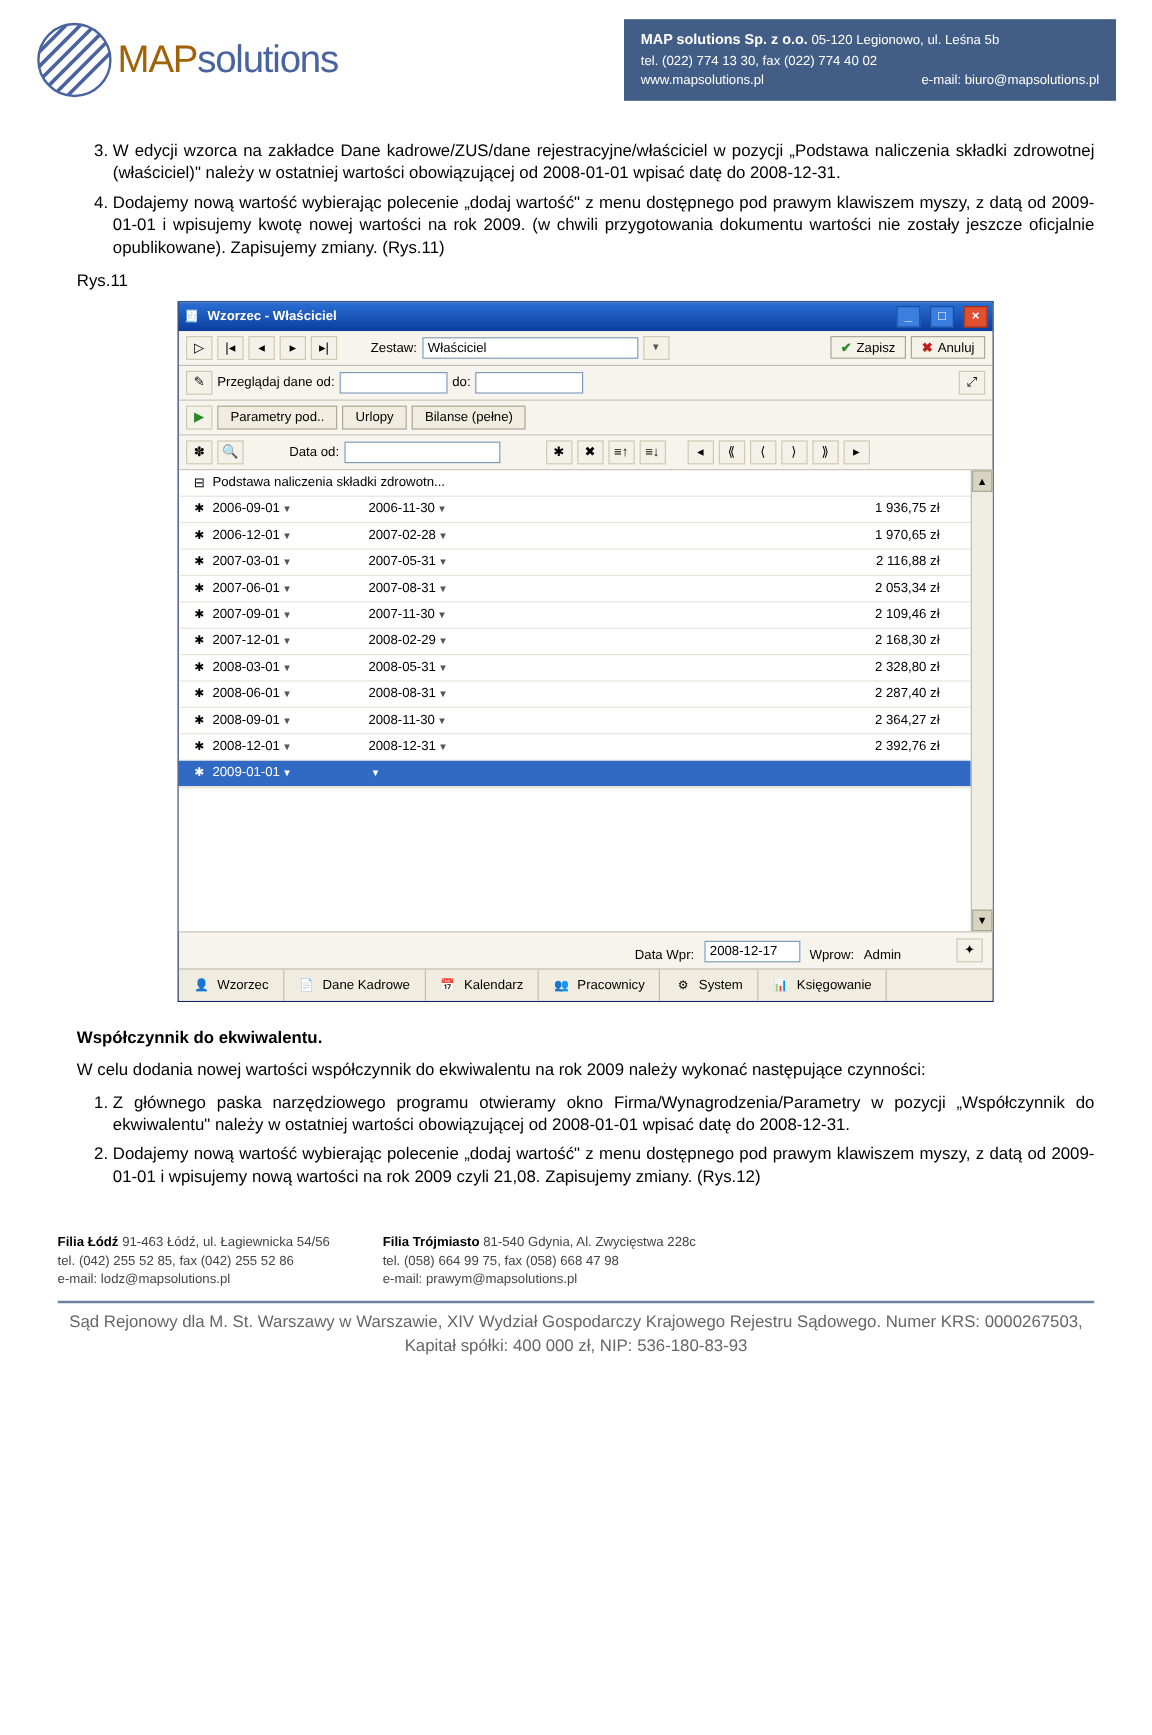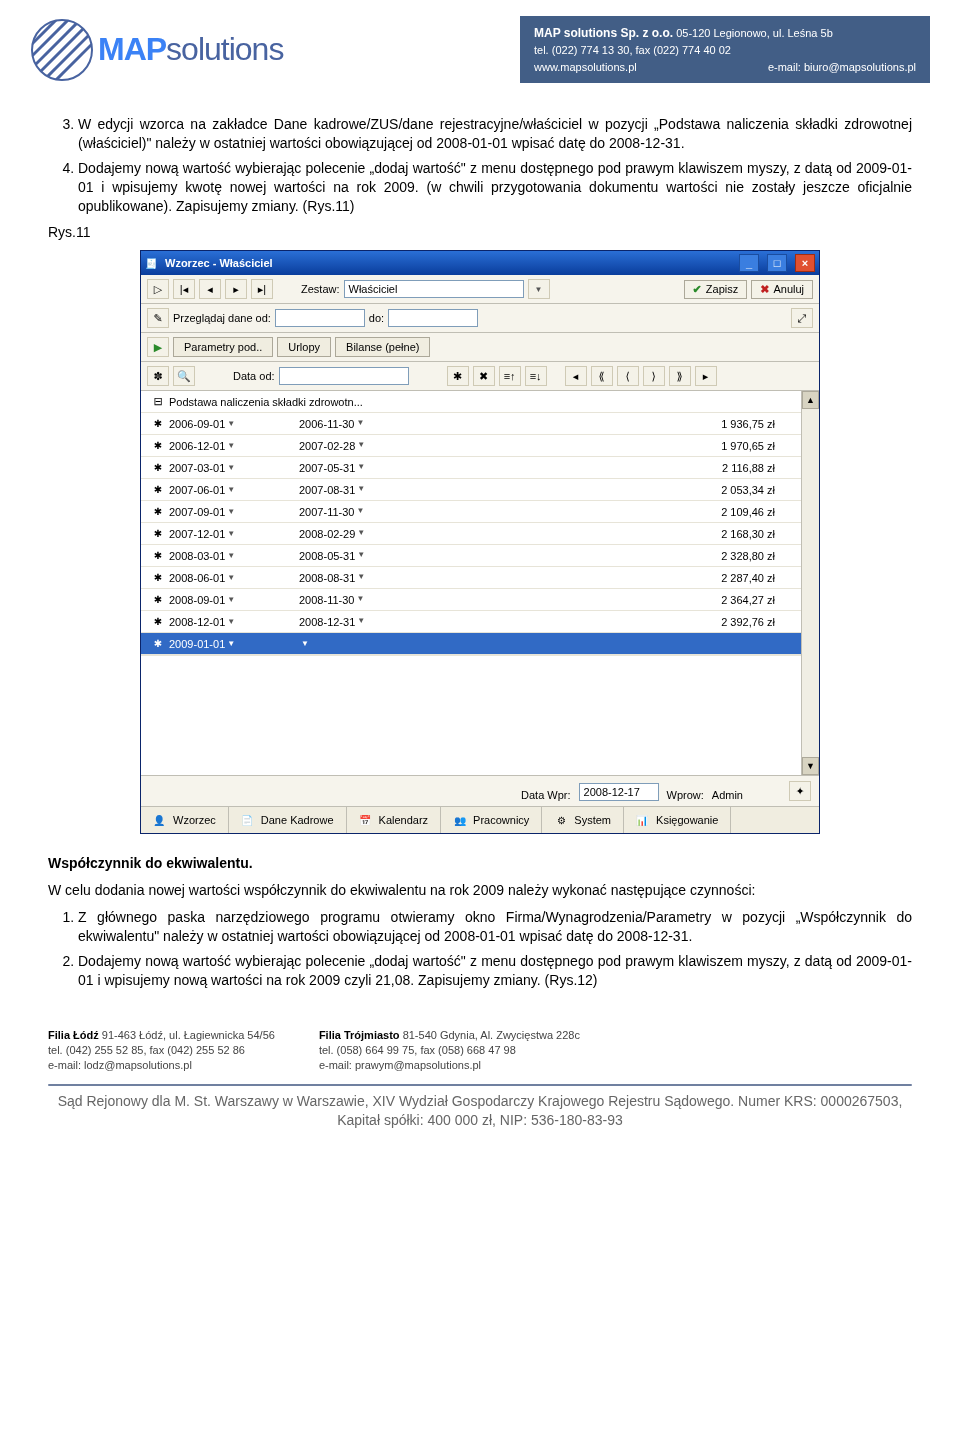--- a/index.html
+++ b/index.html
@@ -14,34 +14,34 @@
 
   
   .page-header {
     display: flex;
     justify-content: space-between;
     padding: 16px 30px 4px 30px;
   }
   .logo-block { display: flex; align-items: center; gap: 4px; }
   .logo-globe { width: 64px; height: 64px; }
   .logo-text { font-size: 32px; font-weight: 400; color: #4863A0; letter-spacing: -1px; }
-  .logo-text .accent { color: #3b82f6; font-weight: 700; }
+  .logo-text .accent { color: #a16207; font-weight: 400; }
 
   .company-card {
     background: #425e86;
     color: #fff;
     padding: 8px 14px;
     font-size: 11px;
     line-height: 1.5;
     width: 410px;
   }
   .company-card .cname { font-weight: 700; font-size: 12px; margin-top: 30px; }
 
   
-  .doc-body { padding: 28px 48px 12px 48px; }
+  .doc-body { padding: 28px 48px 12px 64px; }
   .doc-body p, .doc-body ol { margin: 0 0 8px 0; text-align: justify; line-height: 1.35; }
   .doc-body ol { padding-left: 30px; }
   .doc-body ol li { margin-bottom: 6px; }
   .caption { text-align: center; margin: 10px 0 6px 0; }
   .section-heading { font-weight: 700; margin: 18px 0 8px 0; }
 
   
   .app-window {
     width: 680px;
     margin: 0 auto 20px auto;
@@ -131,21 +131,21 @@
     align-items: center;
     padding: 2px 6px;
     border-bottom: 1px solid #e7e4d8;
     height: 22px;
     font-size: 11px;
   }
   .grid-row.header-row { font-weight: 400; }
   .grid-row.selected { background: #316ac5; color: #fff; }
   .cell-icon { width: 22px; display: flex; justify-content: center; }
   .cell-d1 { width: 130px; display:flex; align-items:center; gap:2px;}
-  .cell-d2 { width: 130px; display:flex; align-items:flex-start; gap:2px;}
+  .cell-d2 { width: 130px; display:flex; align-items:center; gap:2px;}
   .cell-val { flex: 1; text-align: right; padding-right: 20px; }
   .vscroll { width: 18px; background: #ece9d8; border-left: 1px solid #c0beb4; display:flex; flex-direction:column; }
   .vscroll .arrow { height: 18px; background: #d8d4c2; border: 1px solid #aca899; display:flex;align-items:center;justify-content:center;font-size:9px;}
   .vscroll .track { flex: 1; background: #f0eee4; }
   .blank-area { height: 120px; background: #fff; border-top: 1px solid #e7e4d8; }
 
   .statusbar {
     display: flex;
     align-items: flex-end;
     gap: 8px;

